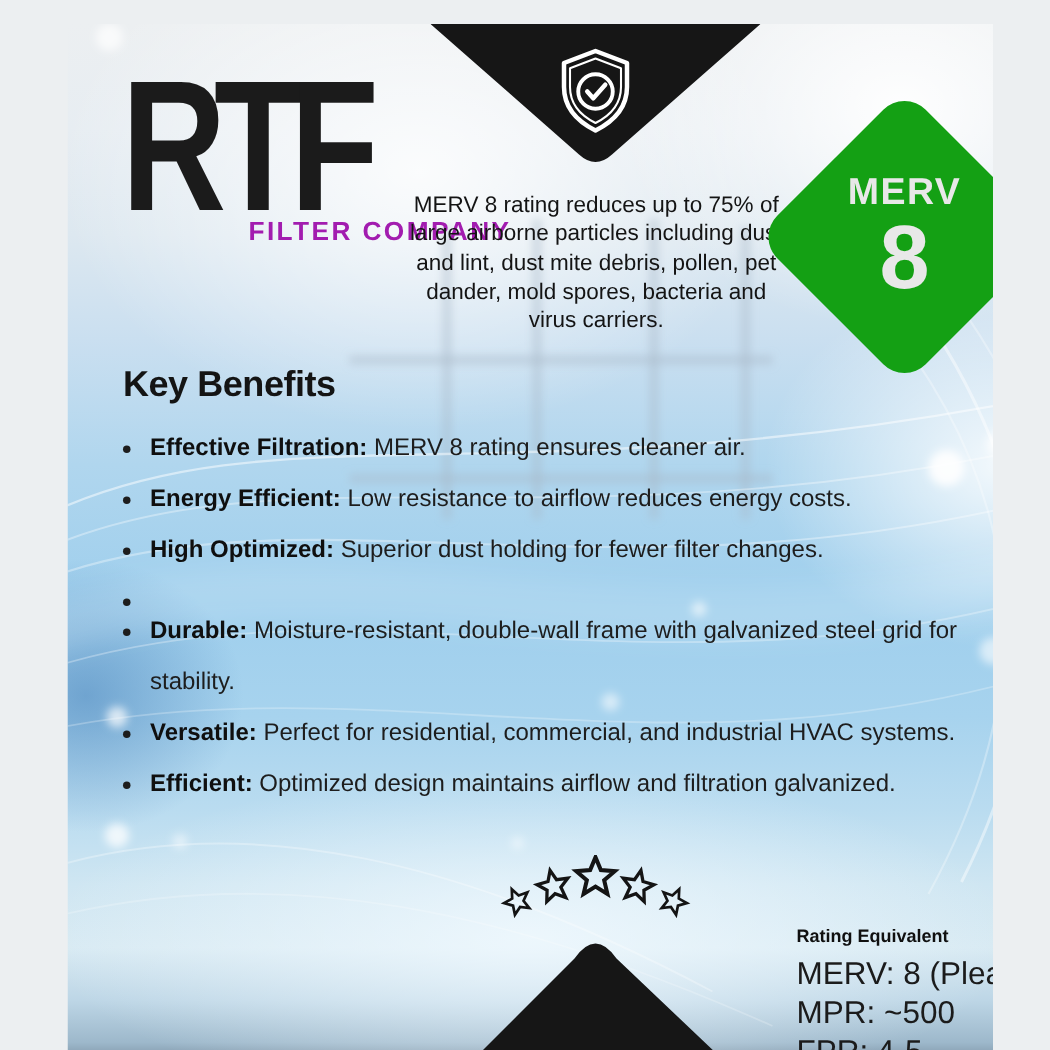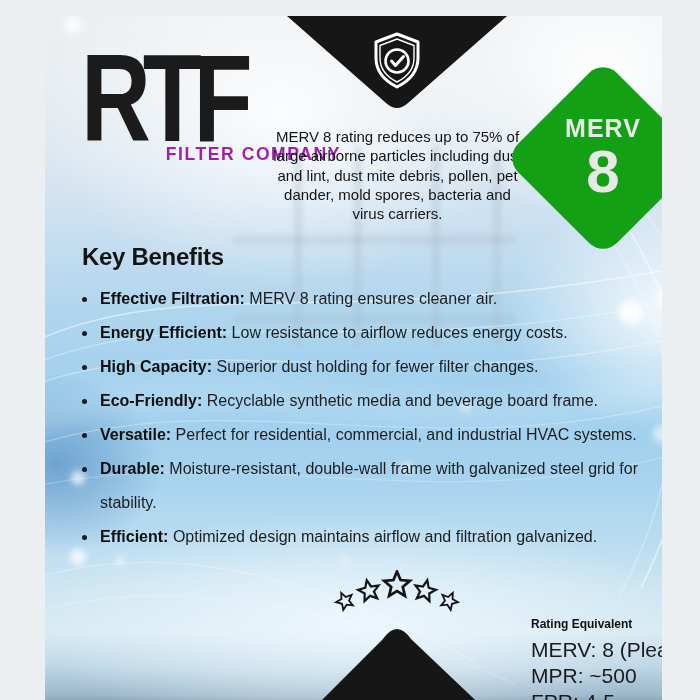--- a/index.html
+++ b/index.html
@@ -138,33 +138,32 @@
     <div class="benefit">
         <span class="dot"></span>
         <span class="benefit-text"><b>Effective Filtration:</b><span> MERV 8 rating ensures cleaner air.</span></span>
       </div>
     <div class="benefit">
         <span class="dot"></span>
         <span class="benefit-text"><b>Energy Efficient:</b><span> Low resistance to airflow reduces energy costs.</span></span>
       </div>
     <div class="benefit">
         <span class="dot"></span>
-        <span class="benefit-text"><b>High Capacity:</b><span> Superior dust holding for fewer filter changes.</span></span>
+        <span class="benefit-text"><b>High Optimized:</b><span> Superior dust holding for fewer filter changes.</span></span>
       </div>
     <div class="benefit">
         <span class="dot"></span>
-        <span class="benefit-text"><b>Eco-Friendly:</b><span> Recyclable synthetic media and beverage board frame.</span></span>
+      </div>
+    <div class="benefit">
+        <span class="dot"></span>
+        <span class="benefit-text"><b>Durable:</b><span> Moisture-resistant, double-wall frame with galvanized steel grid for stability.</span></span>
       </div>
     <div class="benefit">
         <span class="dot"></span>
         <span class="benefit-text"><b>Versatile:</b><span> Perfect for residential, commercial, and industrial HVAC systems.</span></span>
-      </div>
-    <div class="benefit">
-        <span class="dot"></span>
-        <span class="benefit-text"><b>Durable:</b><span> Moisture-resistant, double-wall frame with galvanized steel grid for stability.</span></span>
       </div>
     <div class="benefit">
         <span class="dot"></span>
         <span class="benefit-text"><b>Efficient:</b><span> Optimized design maintains airflow and filtration galvanized.</span></span>
       </div>
   </div>
 
   <svg class="stars-svg" width="145" height="52" viewBox="0 0 145 52">
     <defs>
       <path id="star" d="M0,-10 L2.64,-3.64 L9.51,-3.09 L4.28,1.39 L5.88,8.09 L0,4.5 L-5.88,8.09 L-4.28,1.39 L-9.51,-3.09 L-2.64,-3.64 Z"></path>

